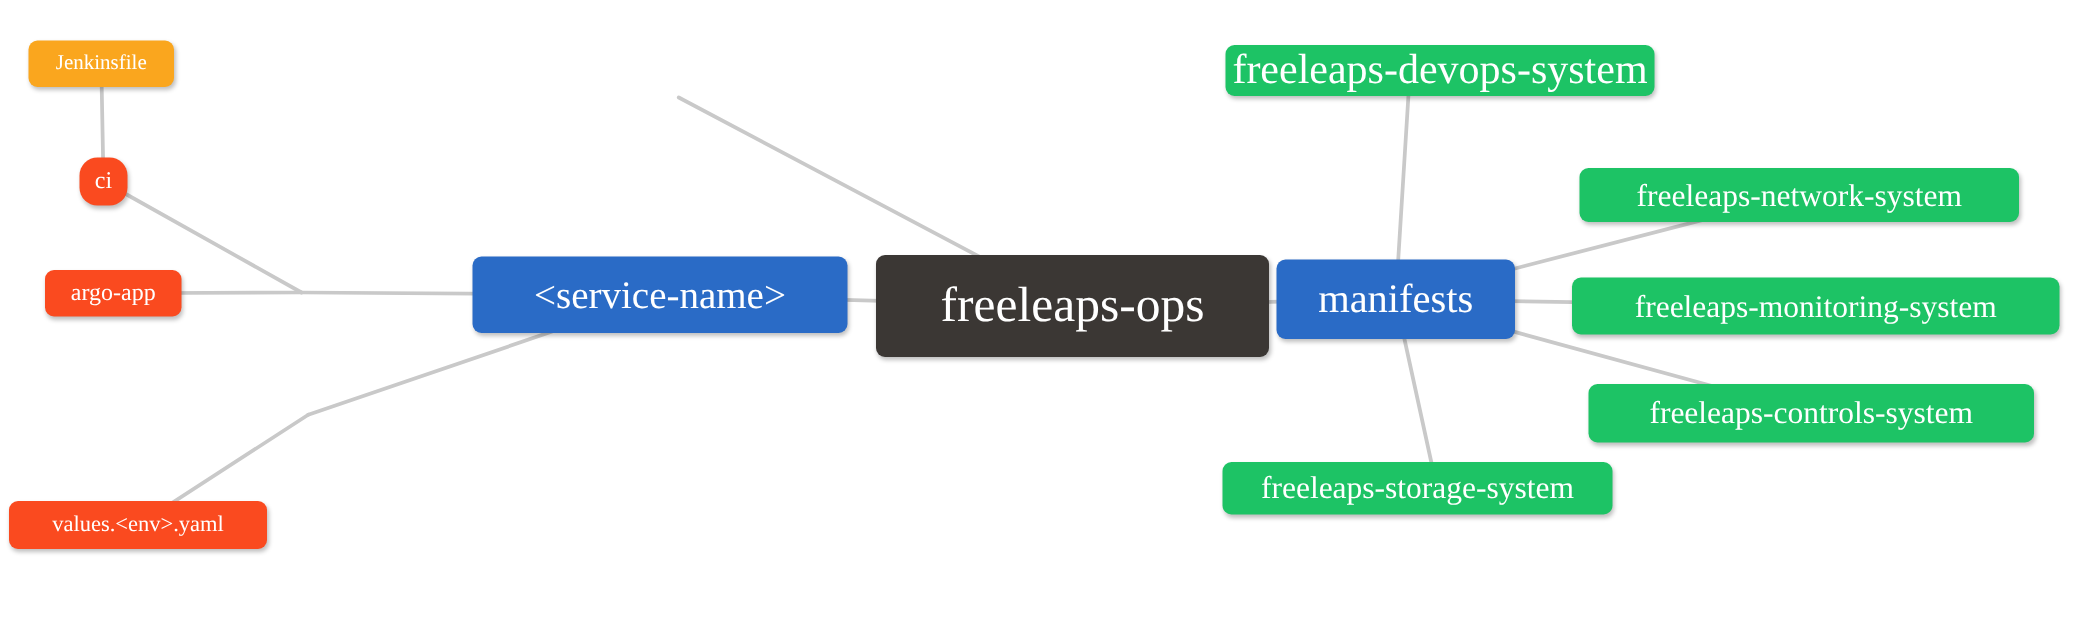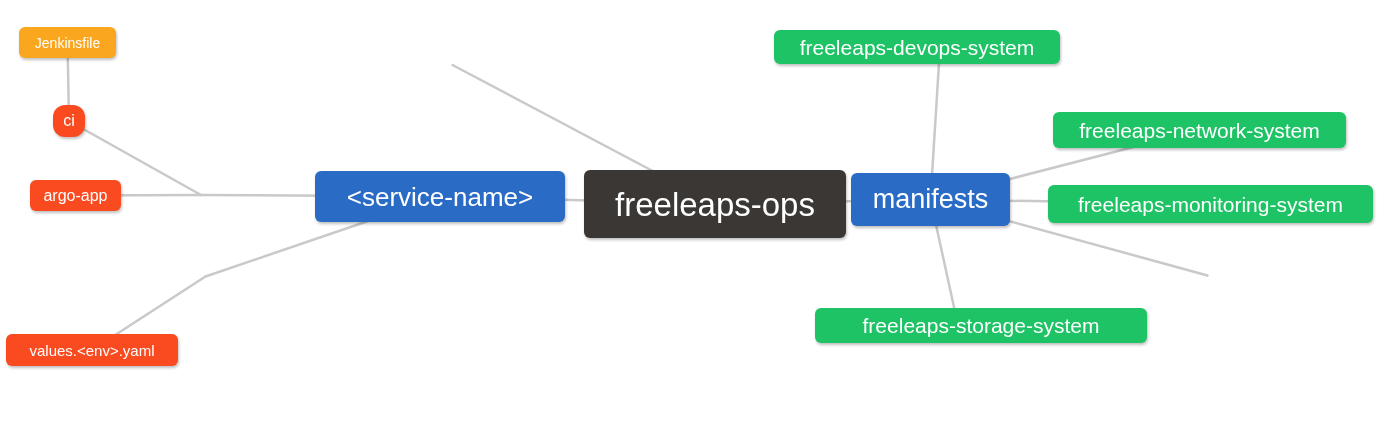--- a/index.html
+++ b/index.html
@@ -23,20 +23,21 @@
     display: flex;
     align-items: center;
     justify-content: center;
     white-space: nowrap;
     border-radius: 6px;
     box-shadow: 1px 2px 3px rgba(0,0,0,0.25);
     cursor: pointer;
     line-height: 1;
     box-sizing: border-box;
     letter-spacing: 0;
+    font-family: Liberation Serif, serif;
   }
 </style>
 </head>
 <body>
 
 <div id="canvas" style="background: rgb(255, 255, 255);">
   <svg id="edges" width="1390" height="421" viewBox="0 0 1390 421" xmlns="http://www.w3.org/2000/svg">
       <line x1="715" y1="204" x2="452.5" y2="65" stroke="#c9c9c9" stroke-width="2.5" stroke-linecap="round"></line>
       <line x1="715" y1="204" x2="440" y2="196.5" stroke="#c9c9c9" stroke-width="2.5" stroke-linecap="round"></line>
       <line x1="715" y1="204" x2="930.5" y2="199.5" stroke="#c9c9c9" stroke-width="2.5" stroke-linecap="round"></line>
@@ -53,18 +54,19 @@
       <line x1="930.5" y1="199.5" x2="958" y2="325.5" stroke="#c9c9c9" stroke-width="2.5" stroke-linecap="round"></line>
     </svg>
   <div id="nodes">
       <div class="node" style="left: 19px; top: 27px; width: 97px; height: 31px; font-size: 14px; background: rgb(250, 166, 30); color: rgb(255, 255, 255);">Jenkinsfile</div>
       <div class="node" style="left: 53px; top: 105px; width: 32px; height: 32px; font-size: 16px; background: rgb(250, 74, 31); color: rgb(255, 255, 255); border-radius: 12px;">ci</div>
       <div class="node" style="left: 30px; top: 180px; width: 91px; height: 31px; font-size: 16px; background: rgb(250, 74, 31); color: rgb(255, 255, 255);">argo-app</div>
       <div class="node" style="left: 6px; top: 334px; width: 172px; height: 32px; font-size: 15px; background: rgb(250, 74, 31); color: rgb(255, 255, 255);">values.&lt;env&gt;.yaml</div>
       <div class="node" style="left: 315px; top: 171px; width: 250px; height: 51px; font-size: 26px; background: rgb(42, 107, 198); color: rgb(255, 255, 255);">&lt;service-name&gt;</div>
       <div class="node" style="left: 851px; top: 173px; width: 159px; height: 53px; font-size: 27px; background: rgb(42, 107, 198); color: rgb(255, 255, 255);">manifests</div>
       <div class="node" style="left: 584px; top: 170px; width: 262px; height: 68px; font-size: 33px; background: rgb(59, 55, 52); color: rgb(255, 255, 255);">freeleaps-ops</div>
-      <div class="node" style="left: 774px; top: 30px; width: 286px; height: 34px; font-size: 21px; background: rgb(29, 195, 101); color: rgb(255, 255, 255);">freeleaps-devops-system</div>
+      <div class="node" style="left: 817px; top: 30px; width: 286px; height: 34px; font-size: 28px; background: rgb(29, 195, 101); color: rgb(255, 255, 255);">freeleaps-devops-system</div>
       <div class="node" style="left: 1053px; top: 112px; width: 293px; height: 36px; font-size: 21px; background: rgb(29, 195, 101); color: rgb(255, 255, 255);">freeleaps-network-system</div>
       <div class="node" style="left: 1048px; top: 185px; width: 325px; height: 38px; font-size: 21px; background: rgb(29, 195, 101); color: rgb(255, 255, 255);">freeleaps-monitoring-system</div>
-      <div class="node" style="left: 815px; top: 308px; width: 332px; height: 35px; font-size: 21px; background: rgb(29, 195, 101); color: rgb(255, 255, 255);">freeleaps-storage-system</div>
+      <div class="node" style="left: 1059px; top: 256px; width: 297px; height: 39px; font-size: 21px; background: rgb(29, 195, 101); color: rgb(255, 255, 255);">freeleaps-controls-system</div>
+      <div class="node" style="left: 815px; top: 308px; width: 260px; height: 35px; font-size: 21px; background: rgb(29, 195, 101); color: rgb(255, 255, 255);">freeleaps-storage-system</div>
     </div>
 </div>
 
 </body></html>

